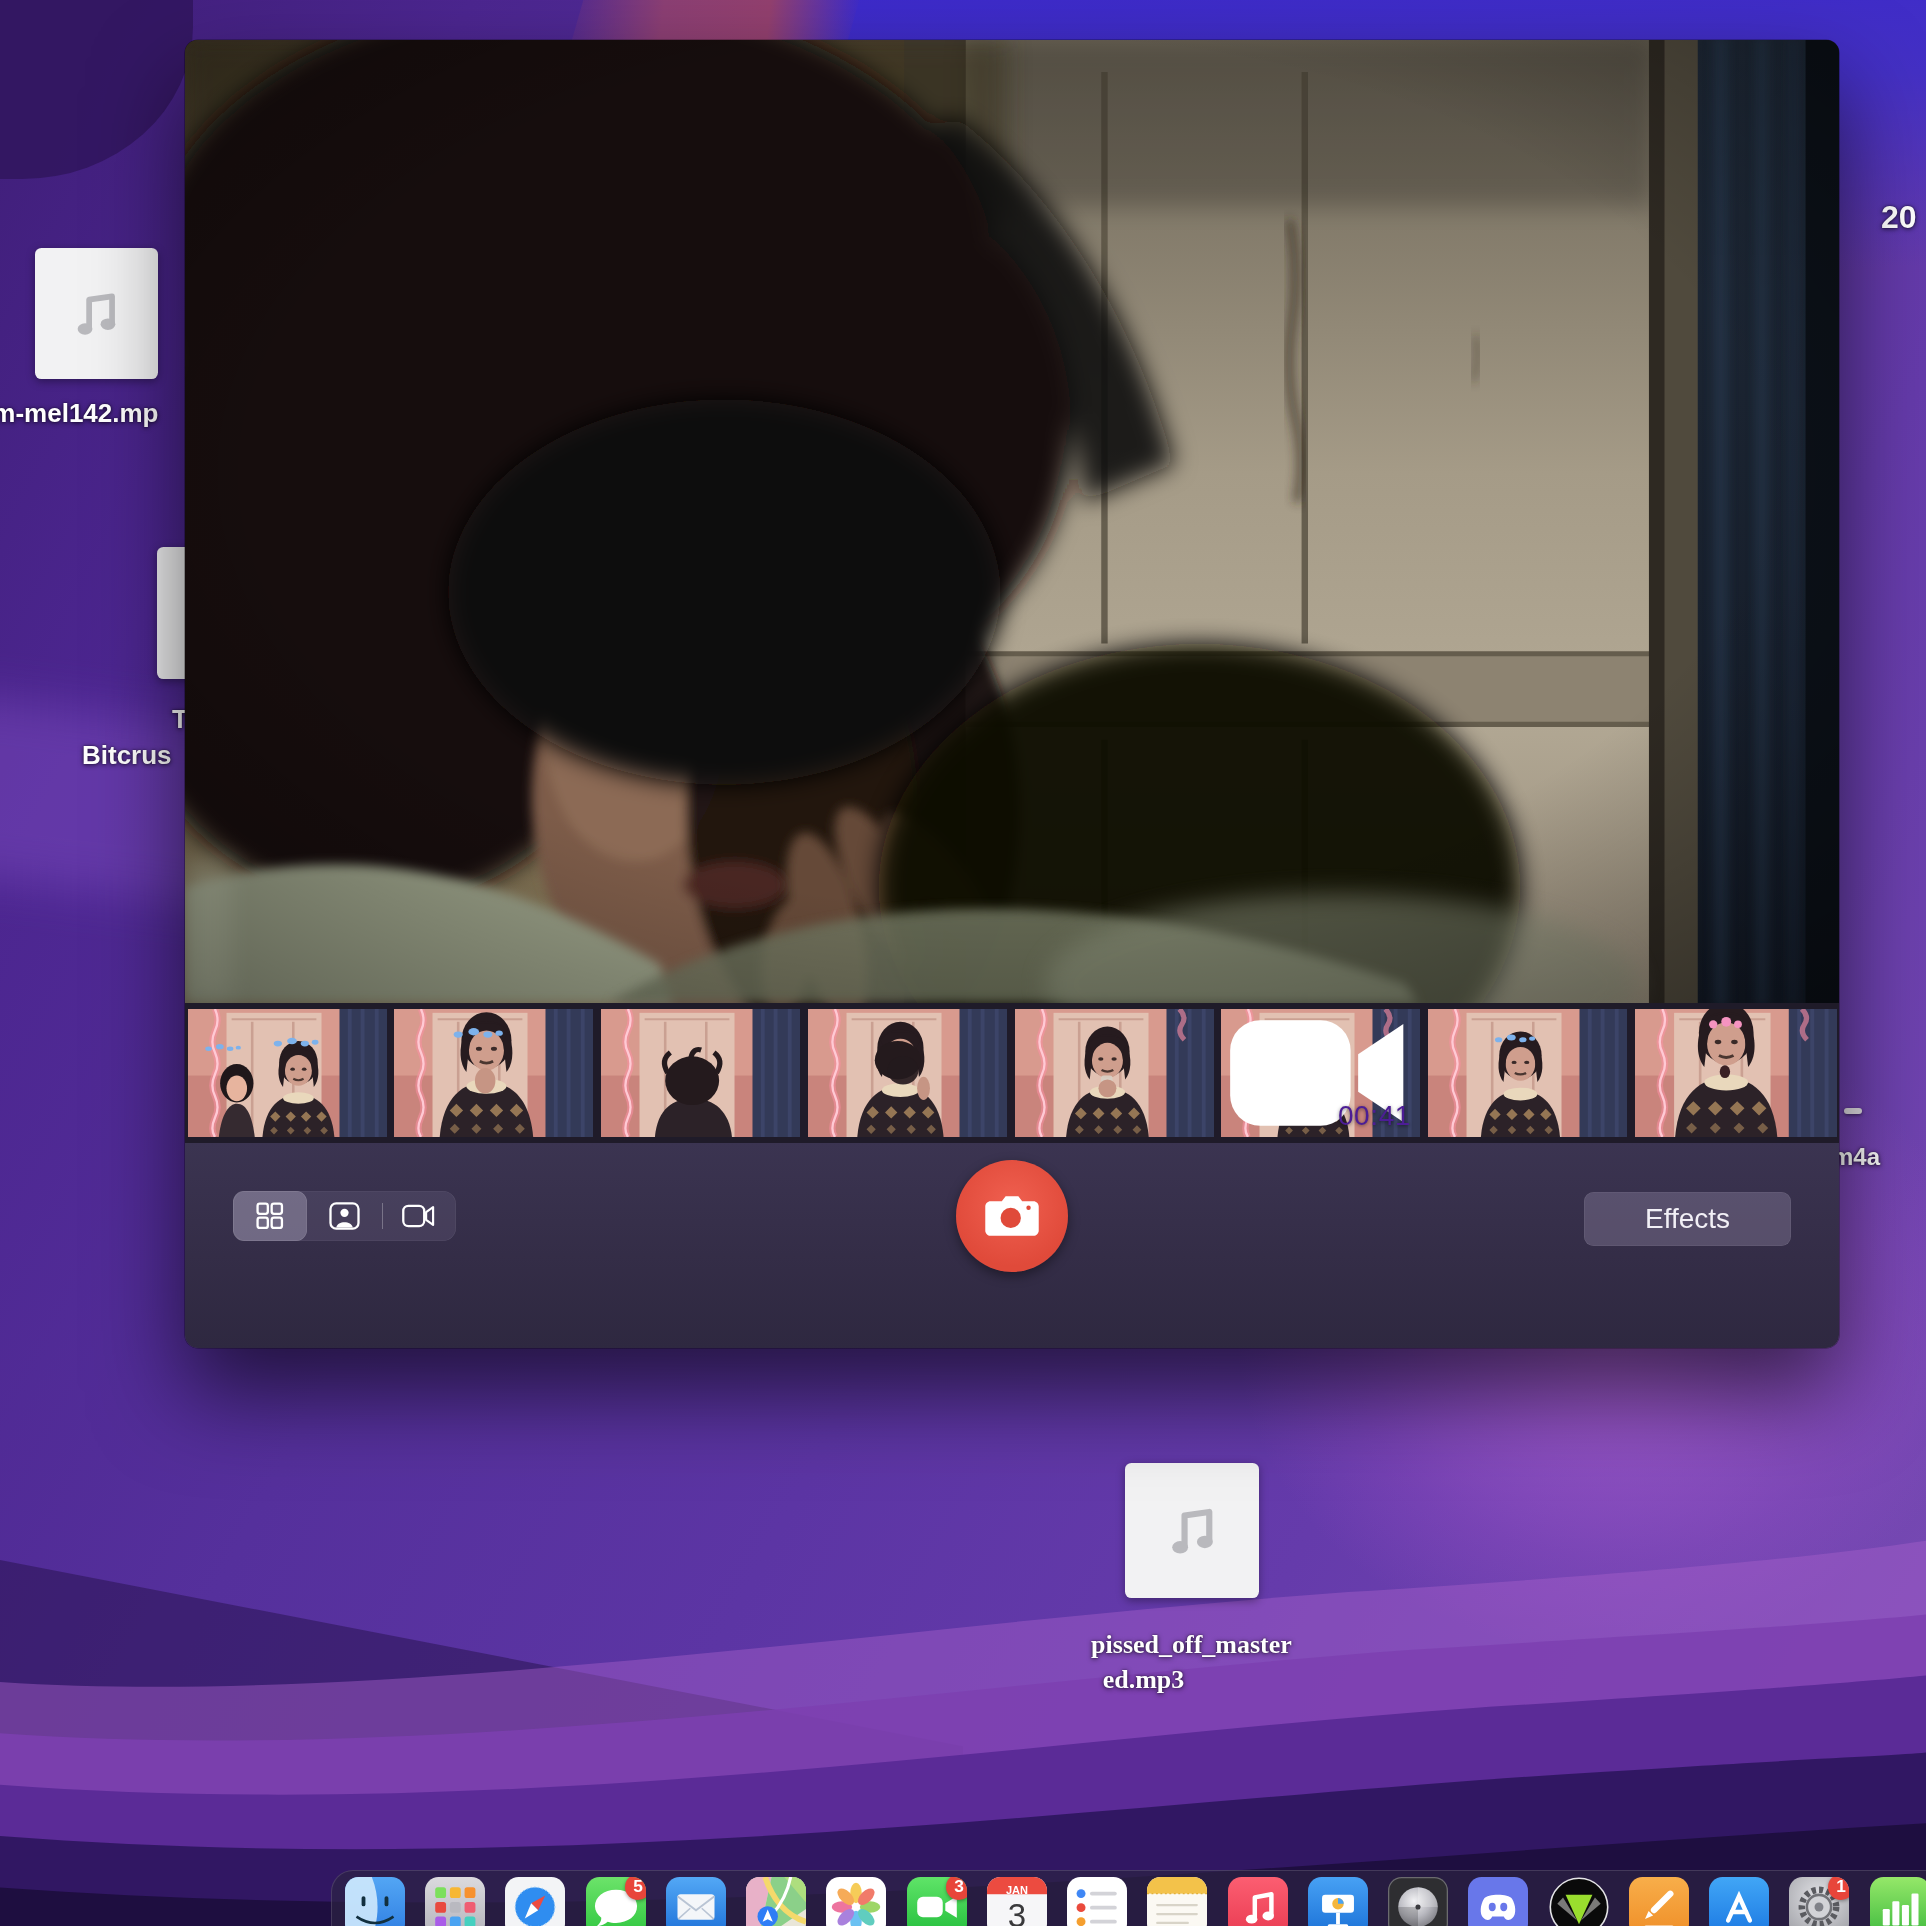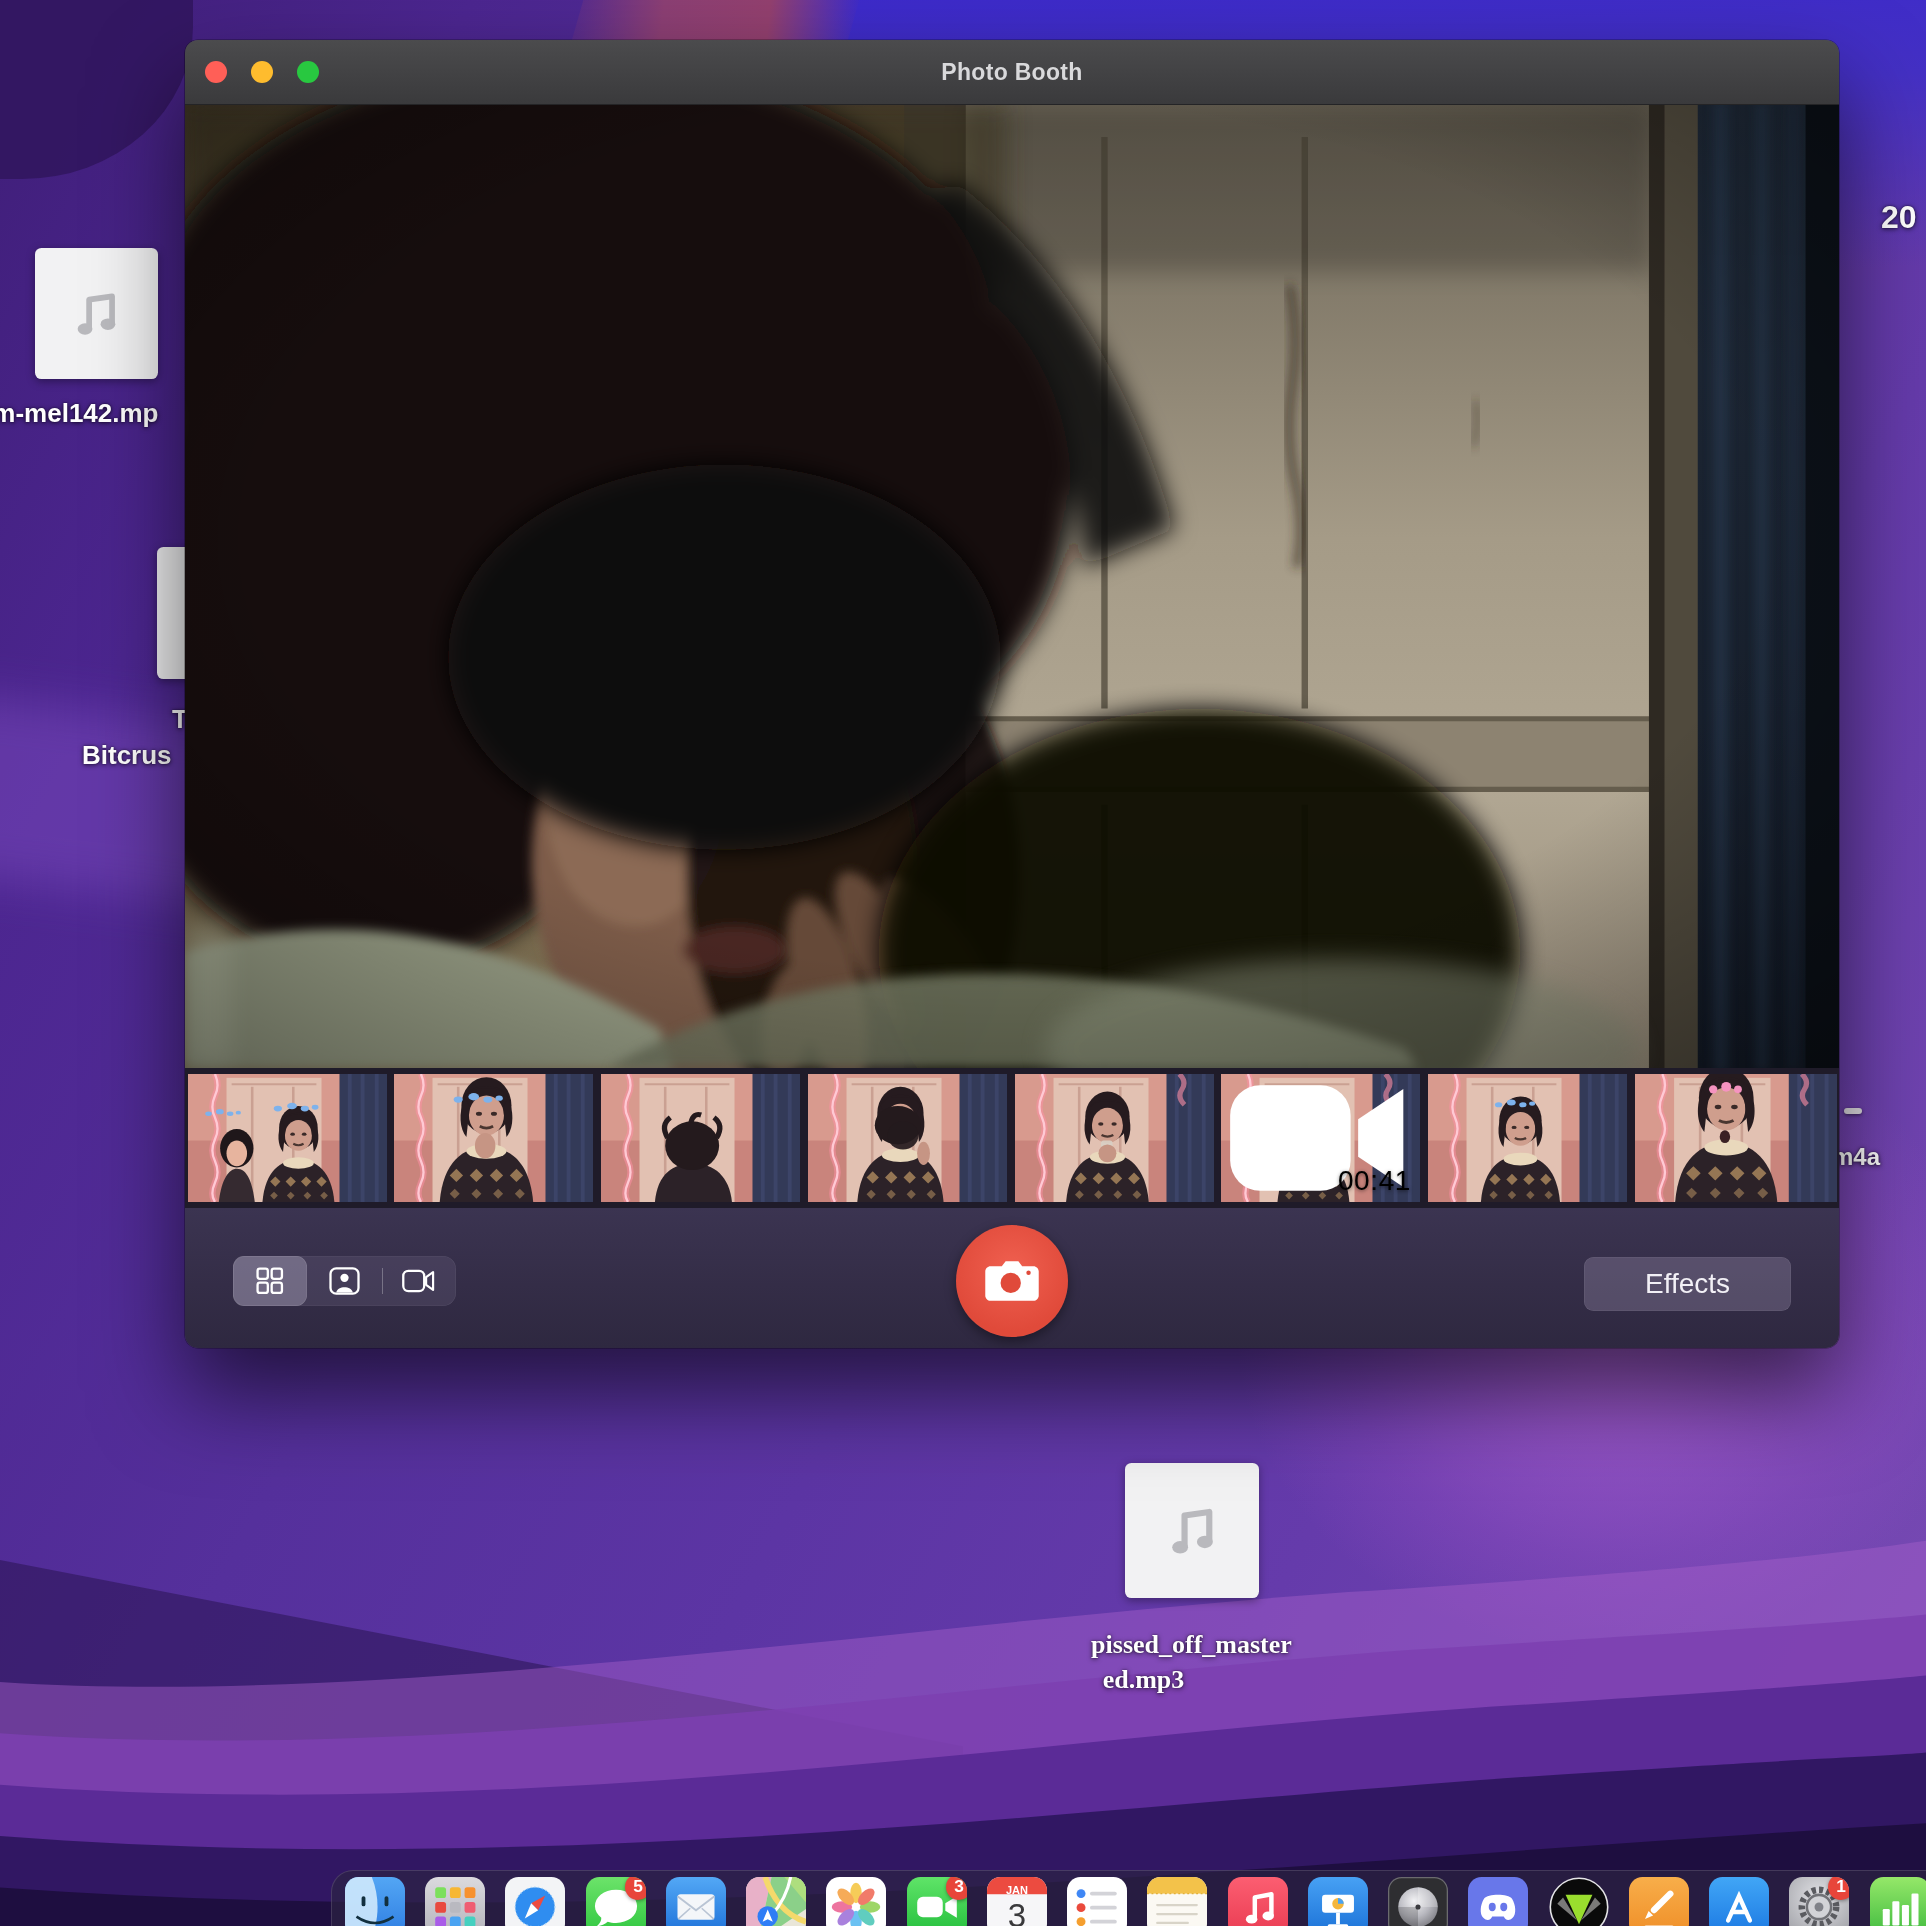--- a/index.html
+++ b/index.html
@@ -42,21 +42,21 @@
   .tl.red{left:20px;background:#ff5f57;}
   .tl.yellow{left:66px;background:#febc2e;}
   .tl.green{left:112px;background:#28c840;}
   .viewport{flex:0 0 963px;height:963px;position:relative;background:#1b1512;}
   .viewport svg{position:absolute;inset:0;width:100%;height:100%;}
   
   .filmstrip{flex:0 0 140px;height:140px;background:#1f1b29;position:relative;}
   .thumb{position:absolute;top:5.8px;width:199px;height:128px;overflow:hidden;background:#c9847c;cursor:pointer;}
   .thumb svg{position:absolute;inset:0;width:100%;height:100%;}
   .vbadge-cam{position:absolute;left:10.3px;bottom:10.3px;width:31px;height:22px;}
-  .vbadge-time{position:absolute;right:9px;bottom:5.1px;color:#000000;font-size:28px;font-weight:500;
+  .vbadge-time{position:absolute;right:9px;bottom:5.1px;color:#4c1d95;font-size:28px;font-weight:500;
     text-shadow:0 0.6px 3.9px rgba(0,0,0,.5);letter-spacing:0.6px;}
   
   .toolbar{flex:1;position:relative;background:linear-gradient(180deg,#3b3451 0%,#342d47 55%,#2e2840 100%);}
   .segctl{position:absolute;left:48px;top:48px;width:223px;height:50px;border-radius:13px;
     background:rgba(128,120,150,.22);box-shadow:inset 0 0 0 0.6px rgba(255,255,255,.08);display:flex;align-items:center;}
   .seg{width:74px;height:50px;display:flex;align-items:center;justify-content:center;position:relative;cursor:pointer;}
   .seg.sel{background:rgba(206,199,222,.32);border-radius:11px;box-shadow:inset 0 0 0 0.6px rgba(255,255,255,.12);}
   .seg-div{position:absolute;left:149px;top:12.2px;width:1.3px;height:26px;background:rgba(255,255,255,.28);}
   .shutter{position:absolute;left:771px;top:16.7px;width:112px;height:112px;border-radius:50%;
     background:radial-gradient(circle at 50% 40%,#f06050,#e04a3a 70%);box-shadow:0 3.9px 11.6px rgba(0,0,0,.4);
@@ -119,26 +119,20 @@
 </div>
 <div class="file-label center" style="left:999px;top:1630px;width:385px;">pissed_off_master</div>
 <div class="file-label center" style="left:951px;top:1665px;width:385px;">ed.mp3</div>
 
 <div class="file-label" style="left:1881px;top:199px;font-size:32px;">20</div>
 <div class="dash-frag"></div>
 <div class="file-label" style="left:1832px;top:1143px;font-size:24px;">m4a</div>
 
 <div class="pb-window">
 
-  <div class="titlebar">
-    <div class="tl red"></div>
-    <div class="tl yellow"></div>
-    <div class="tl green"></div>
-    <div class="title">Photo Booth</div>
-  </div>
 
   <div class="viewport">
     <svg viewBox="0 0 1288 750" preserveAspectRatio="none">
       <defs>
         <linearGradient id="wallG" x1="0" y1="0" x2="0" y2="1">
           <stop offset="0" stop-color="#473c2c"></stop>
             <stop offset=".55" stop-color="#6d5f46"></stop>
             <stop offset="1" stop-color="#8a7a5a"></stop>
         </linearGradient>
         <linearGradient id="doorG" x1="0" y1="0" x2="0" y2="1">

